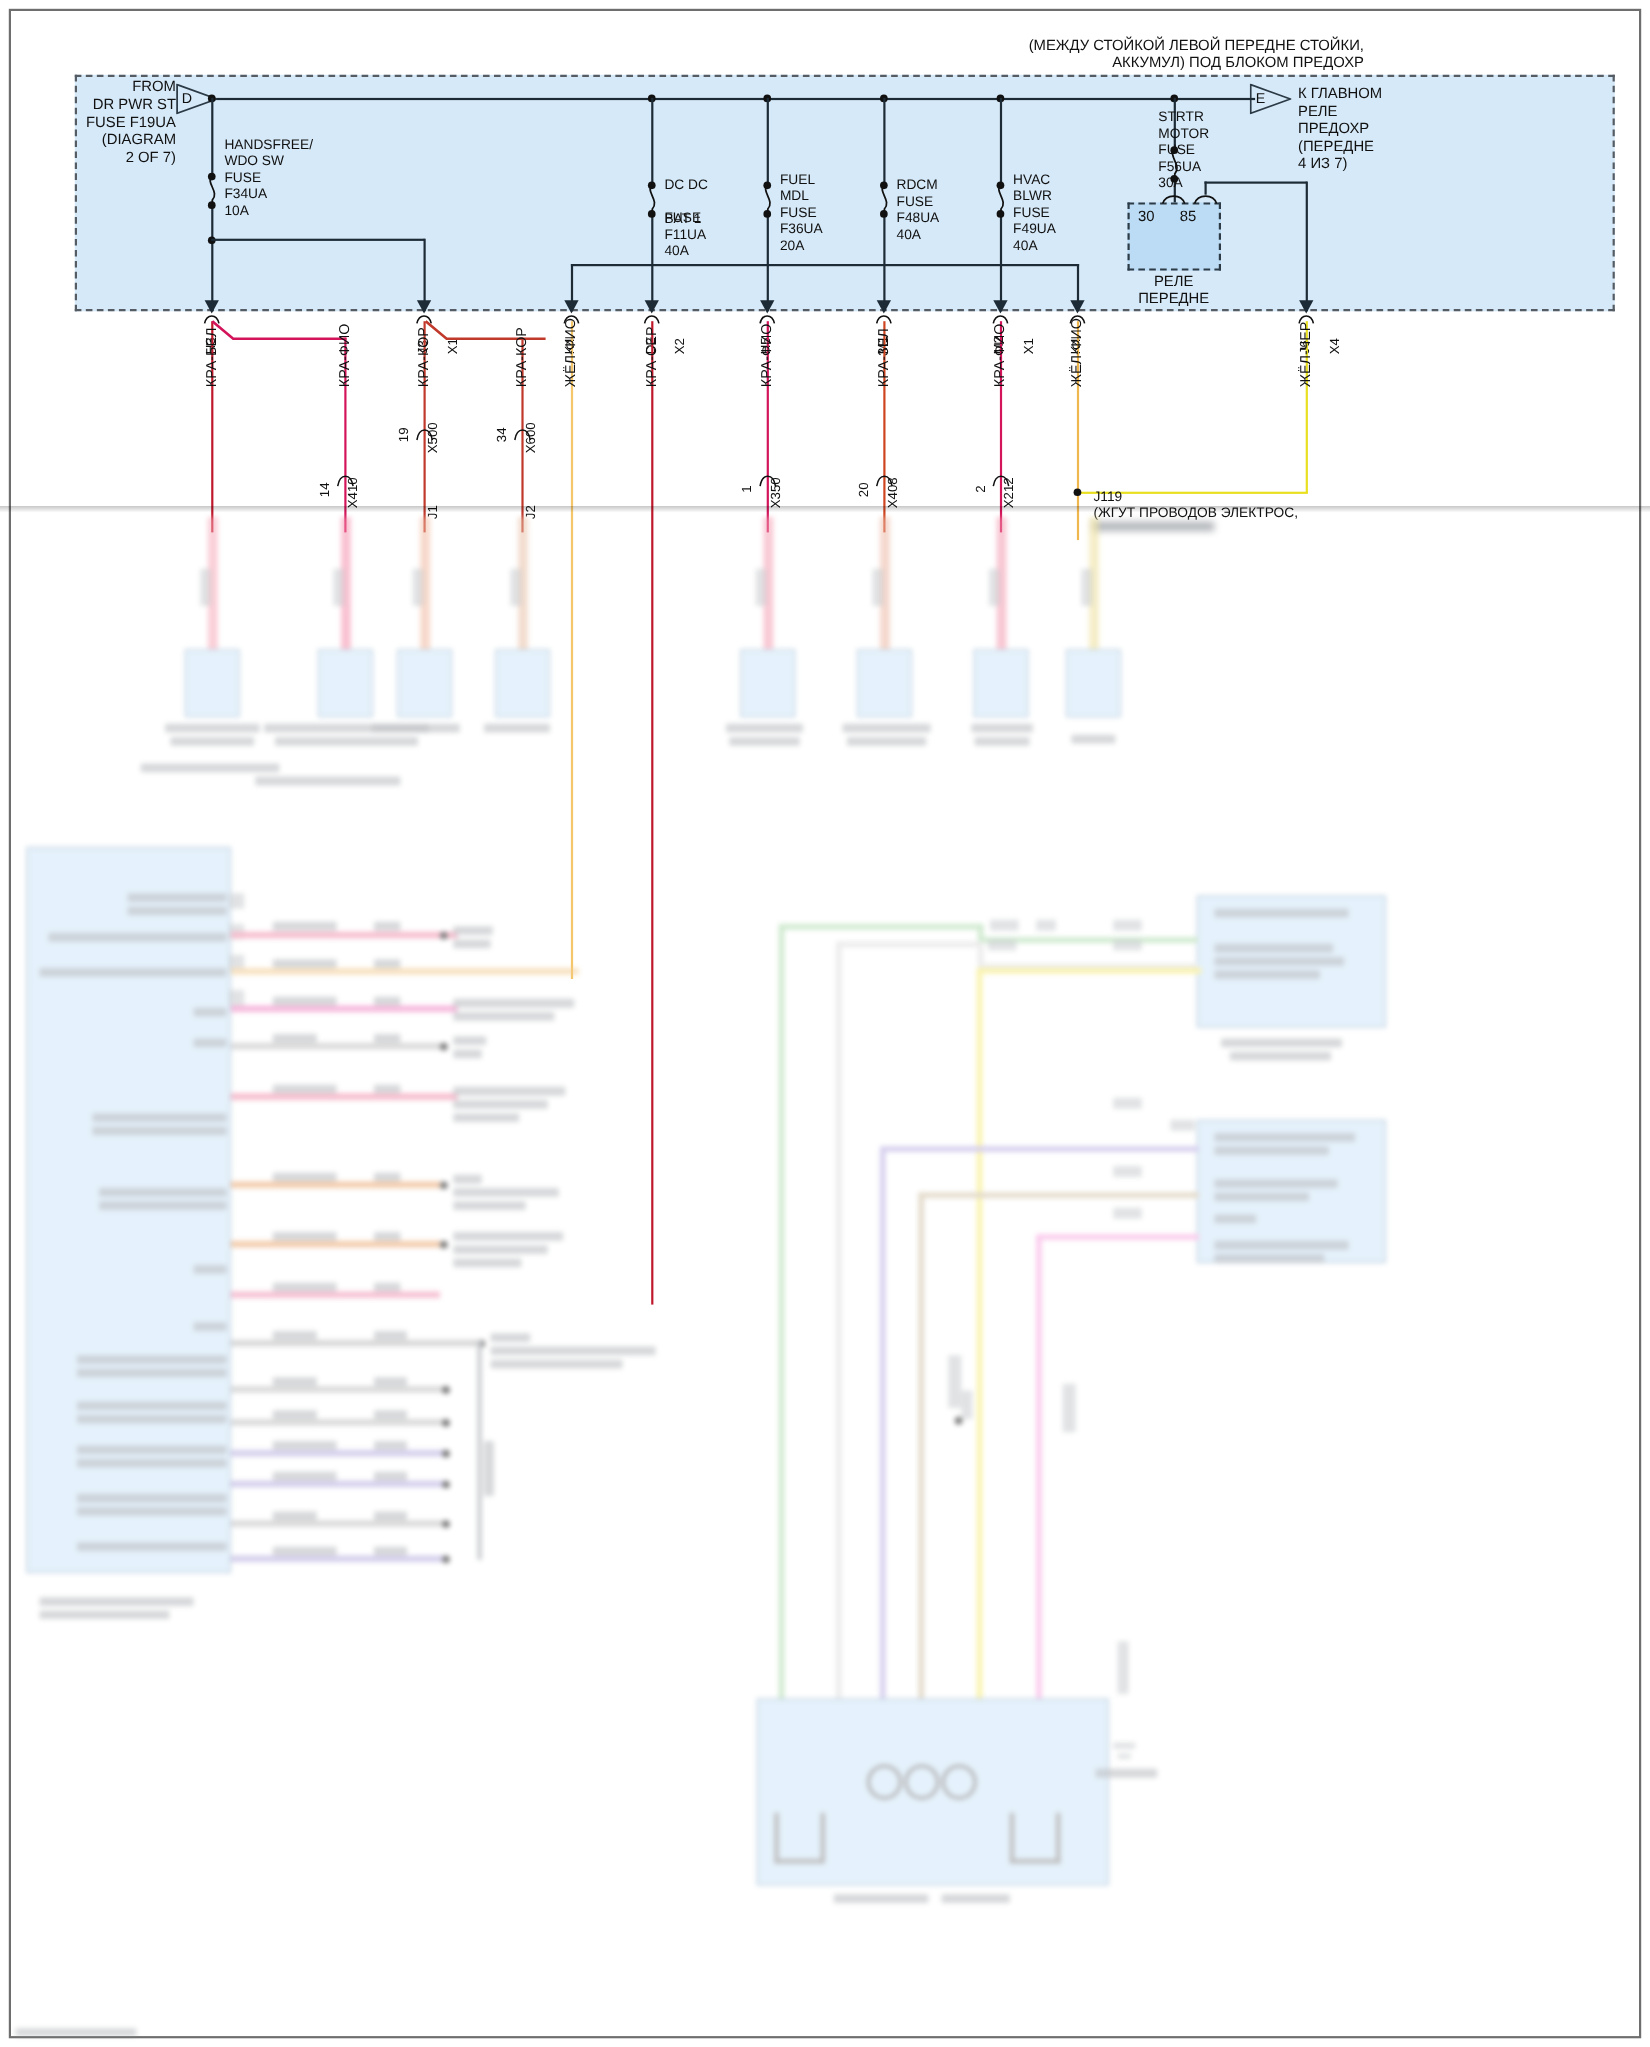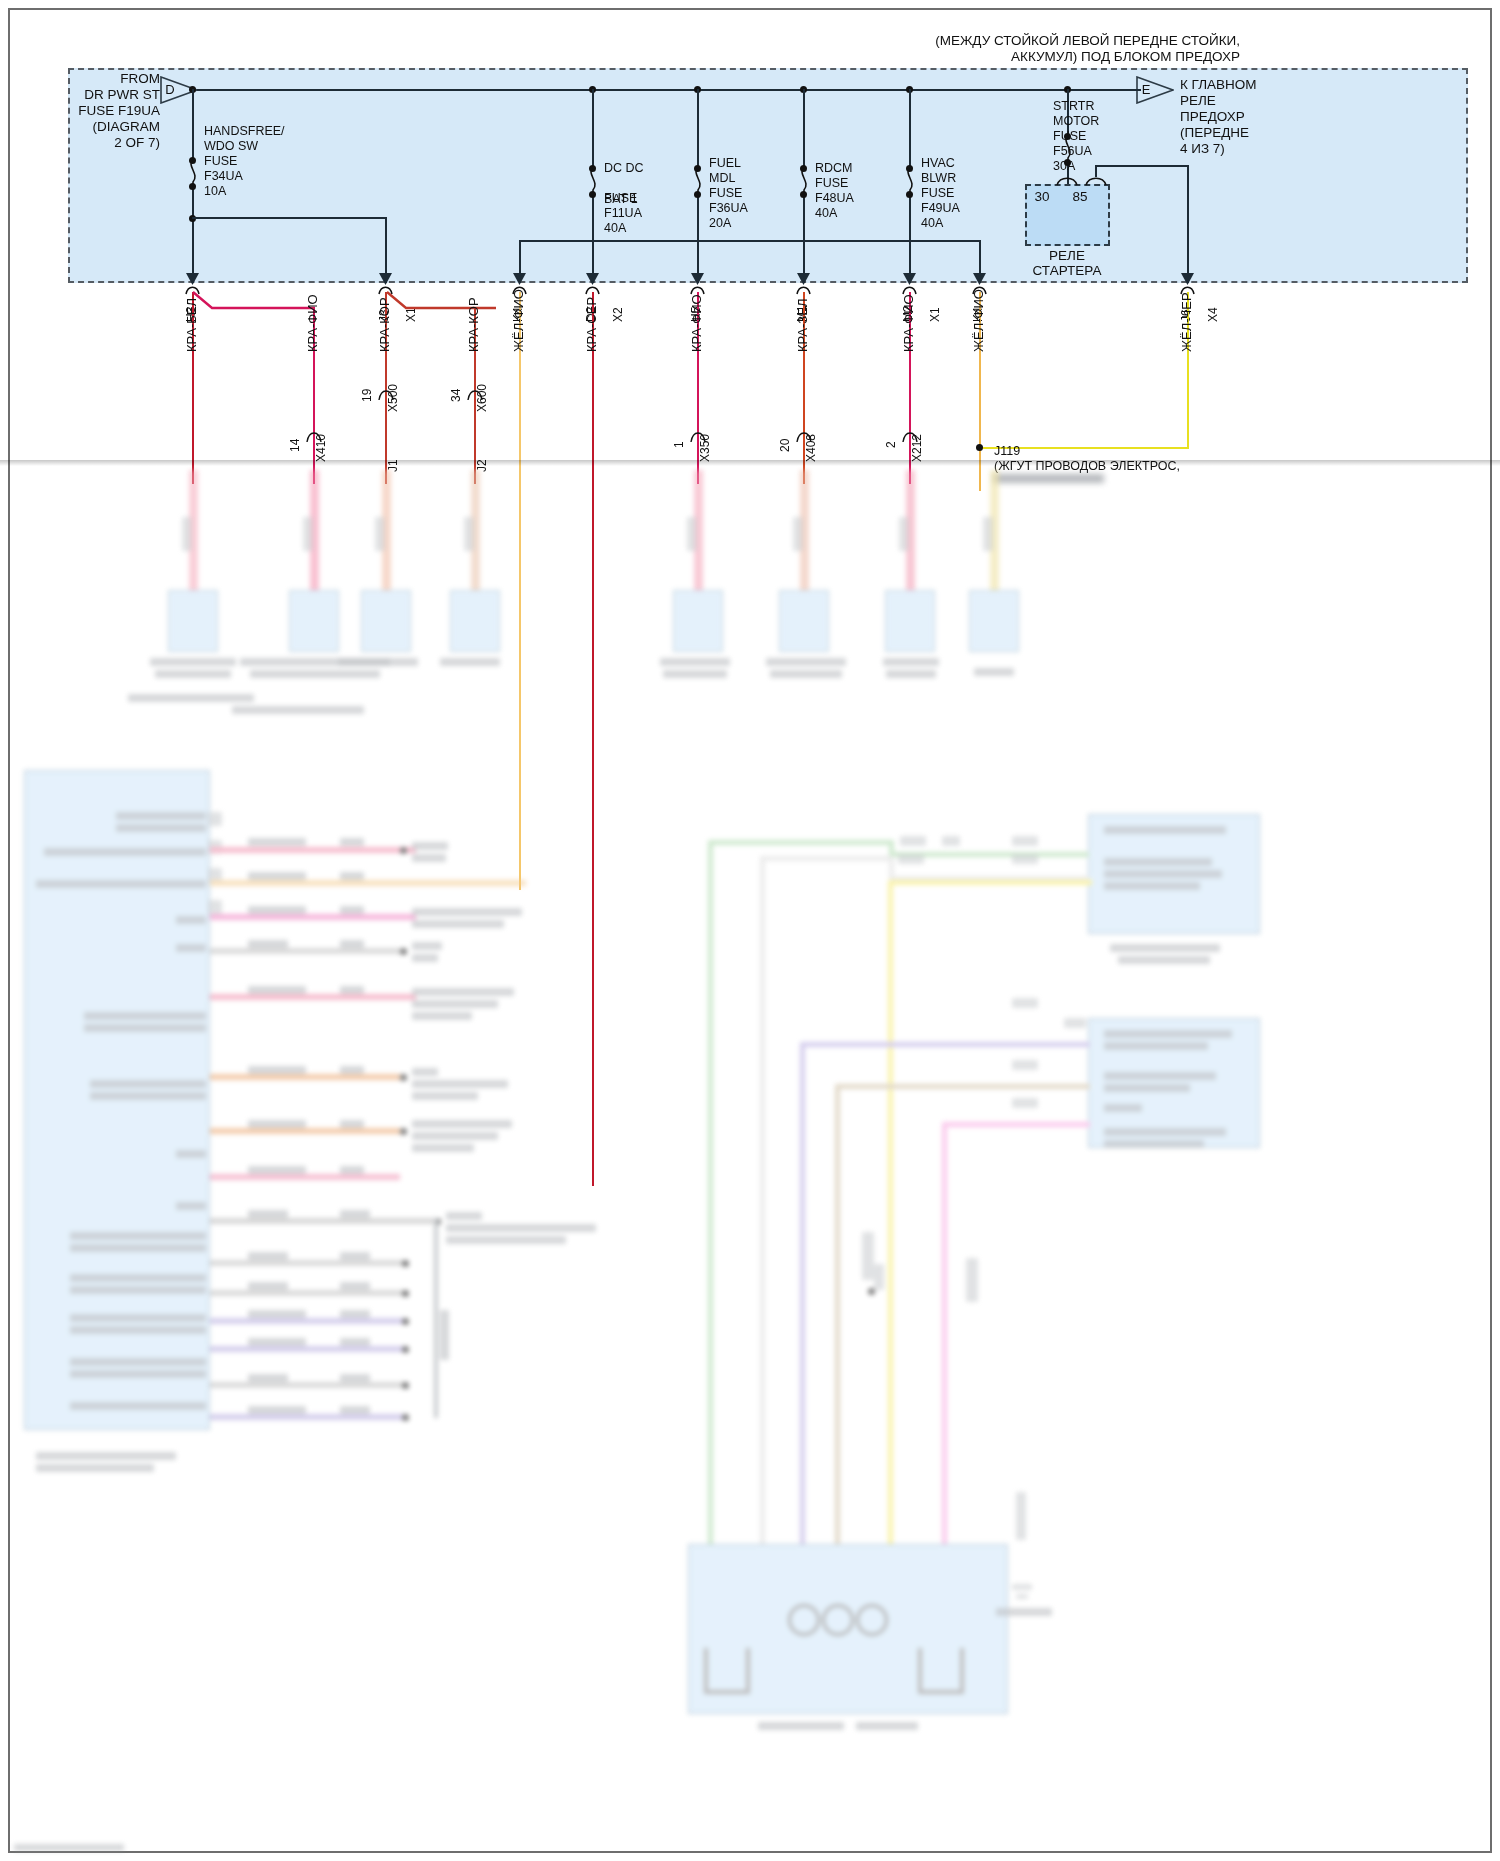--- a/index.html
+++ b/index.html
@@ -201,21 +201,21 @@
   </svg>
   <svg style="position:absolute;left:1085px;top:176px;" width="22" height="10" viewBox="0 0 22 10">
     <path d="M1 9 C 4 0, 18 0, 21 9" fill="none" stroke="#111" stroke-width="1.5"></path>
   </svg>
 
   <div class="w wv" style="left:1095px;top:165px;height:12px;"></div>
   <div class="w wh" style="left:1095px;top:165px;width:93px;"></div>
   <div class="w wv" style="left:1187px;top:165px;height:118px;"></div>
 
   <div class="t c" style="left:1002px;top:248px;width:130px;">РЕЛЕ</div>
-  <div class="t c" style="left:1002px;top:263px;width:130px;">СТАРТЕРА</div>
+  <div class="t c" style="left:1002px;top:263px;width:130px;">ПЕРЕДНЕ</div>
 
   <div class="w wh" style="left:519px;top:240px;width:462px;"></div>
   <div class="w wv" style="left:519px;top:240px;height:43px;"></div>
   <div class="w wv" style="left:979px;top:240px;height:43px;"></div>
 
   <svg style="position:absolute;left:0;top:0;" width="1500" height="300">
     <g fill="#1d2b36">
       <polygon points="186,273 199,273 192.5,285"></polygon>
       <polygon points="379,273 392,273 385.5,285"></polygon>
       <polygon points="513,273 526,273 519.5,285"></polygon>

